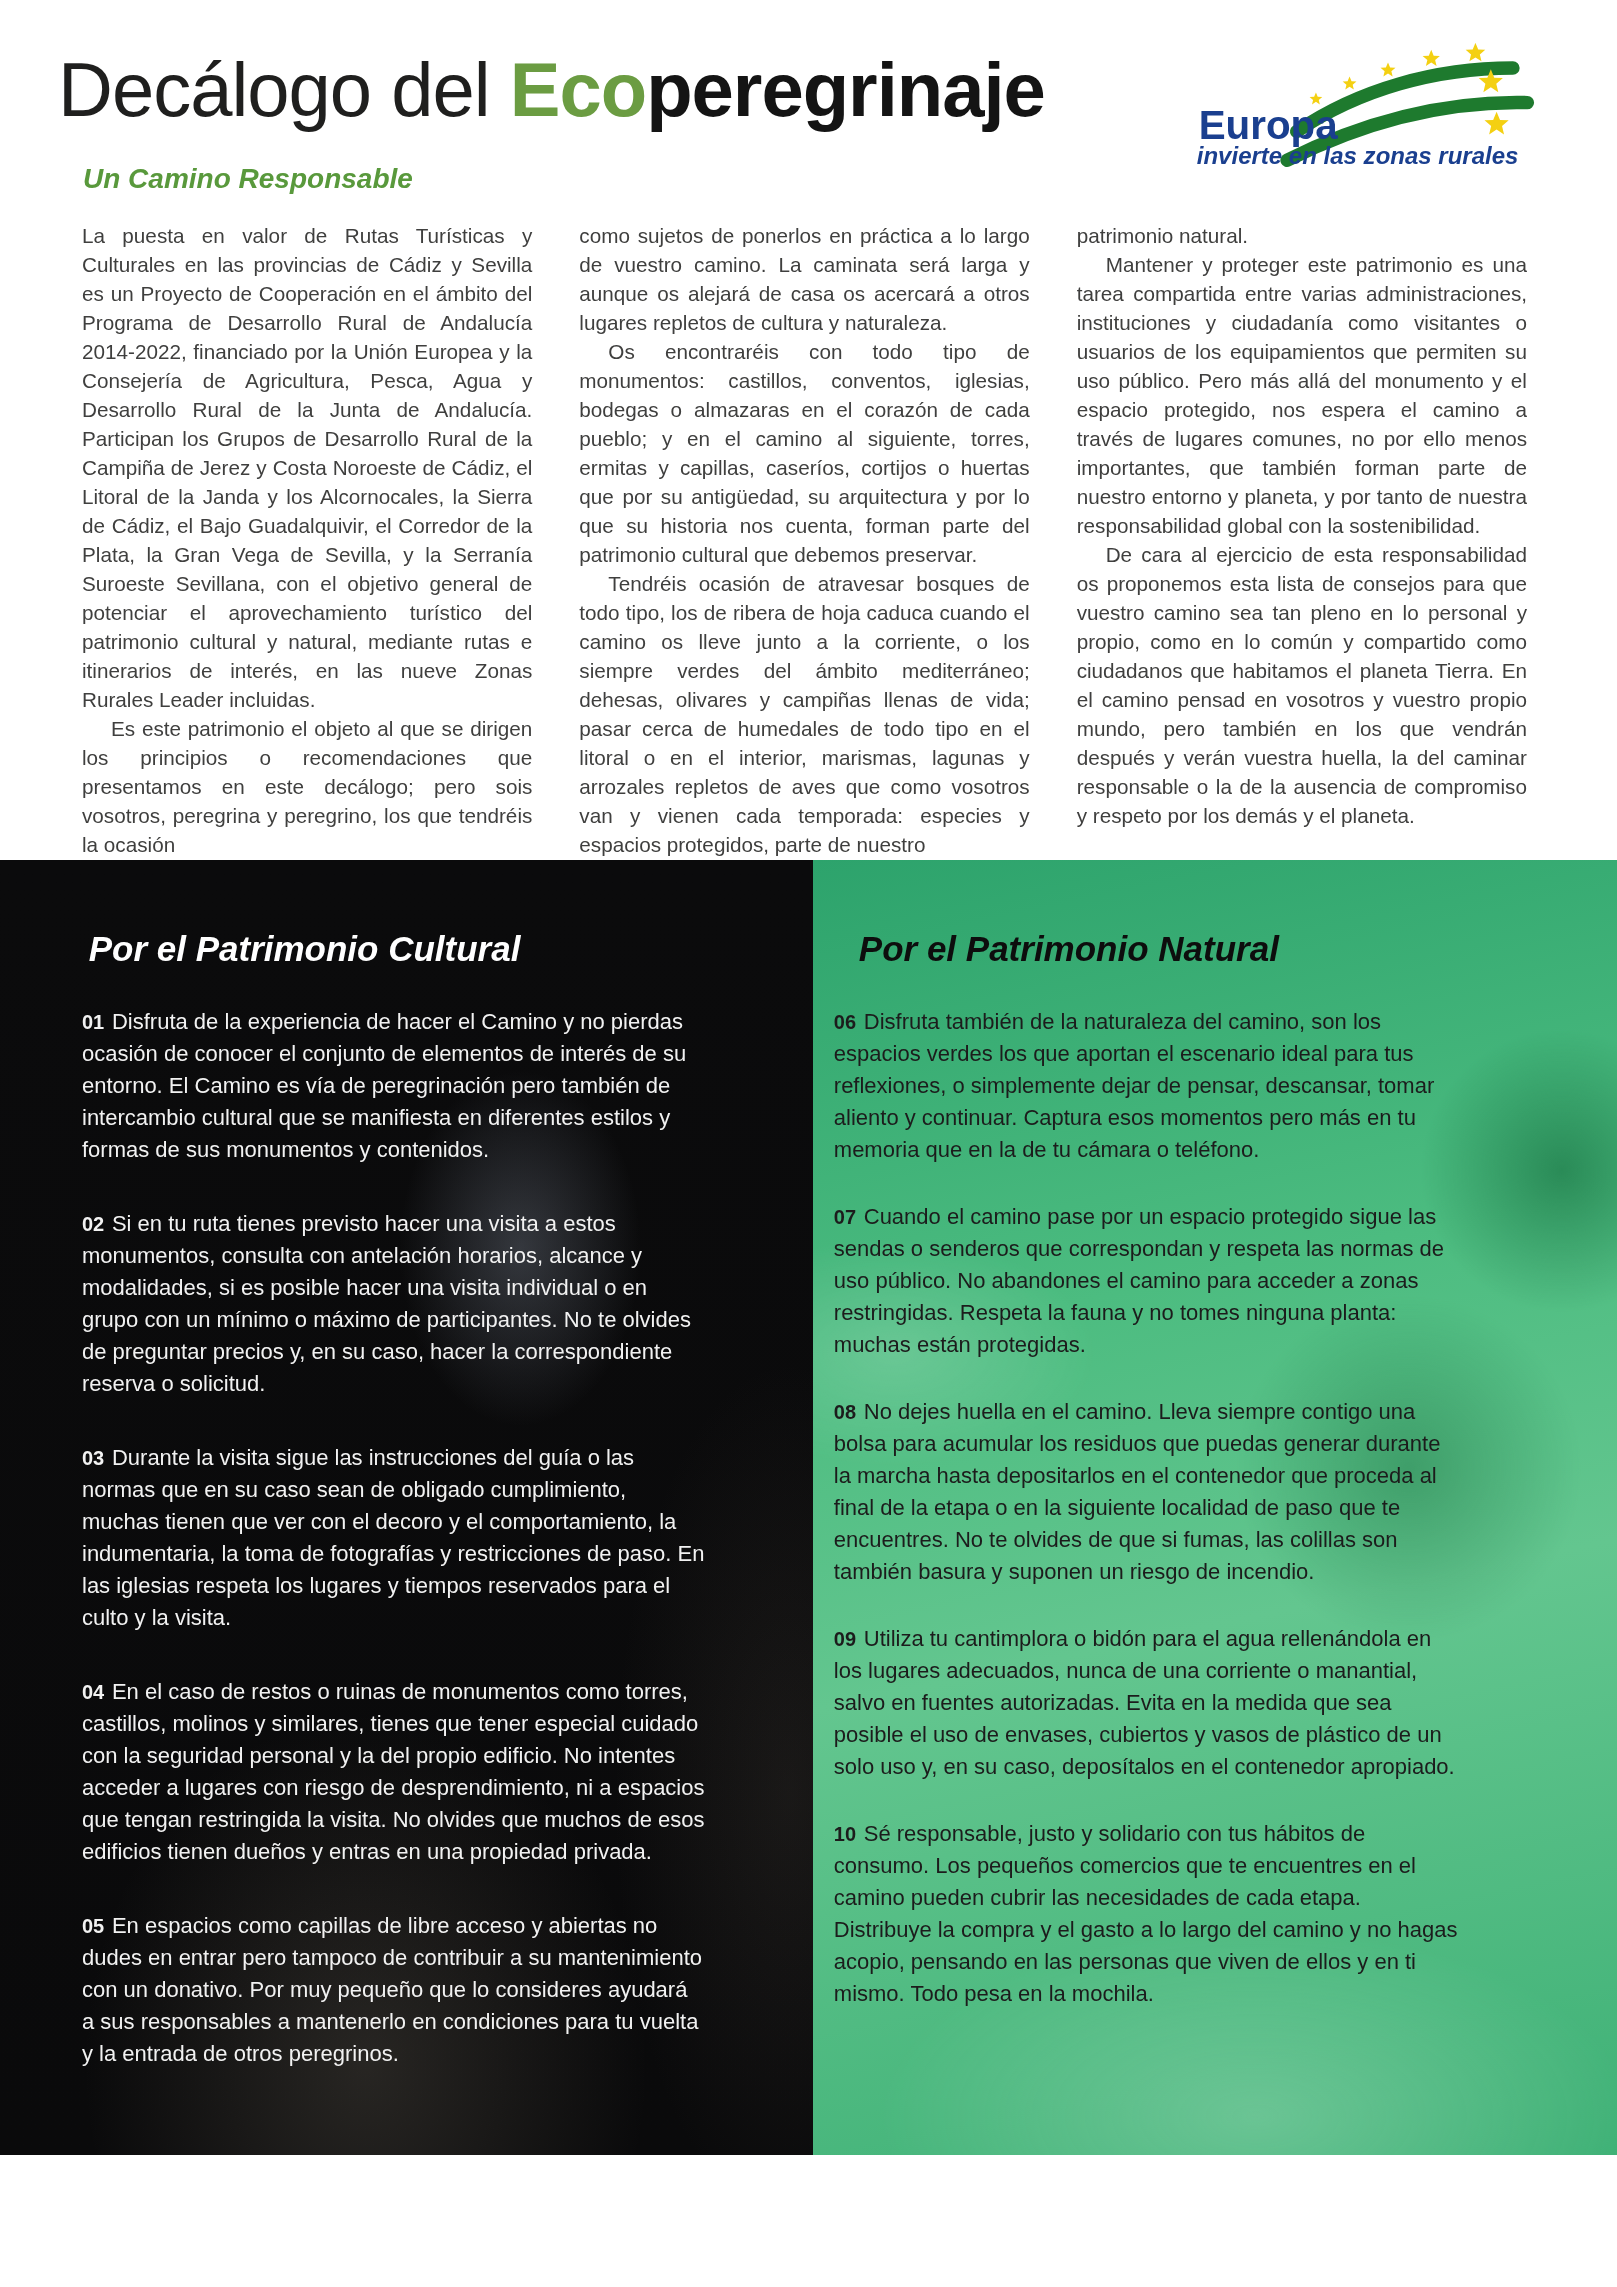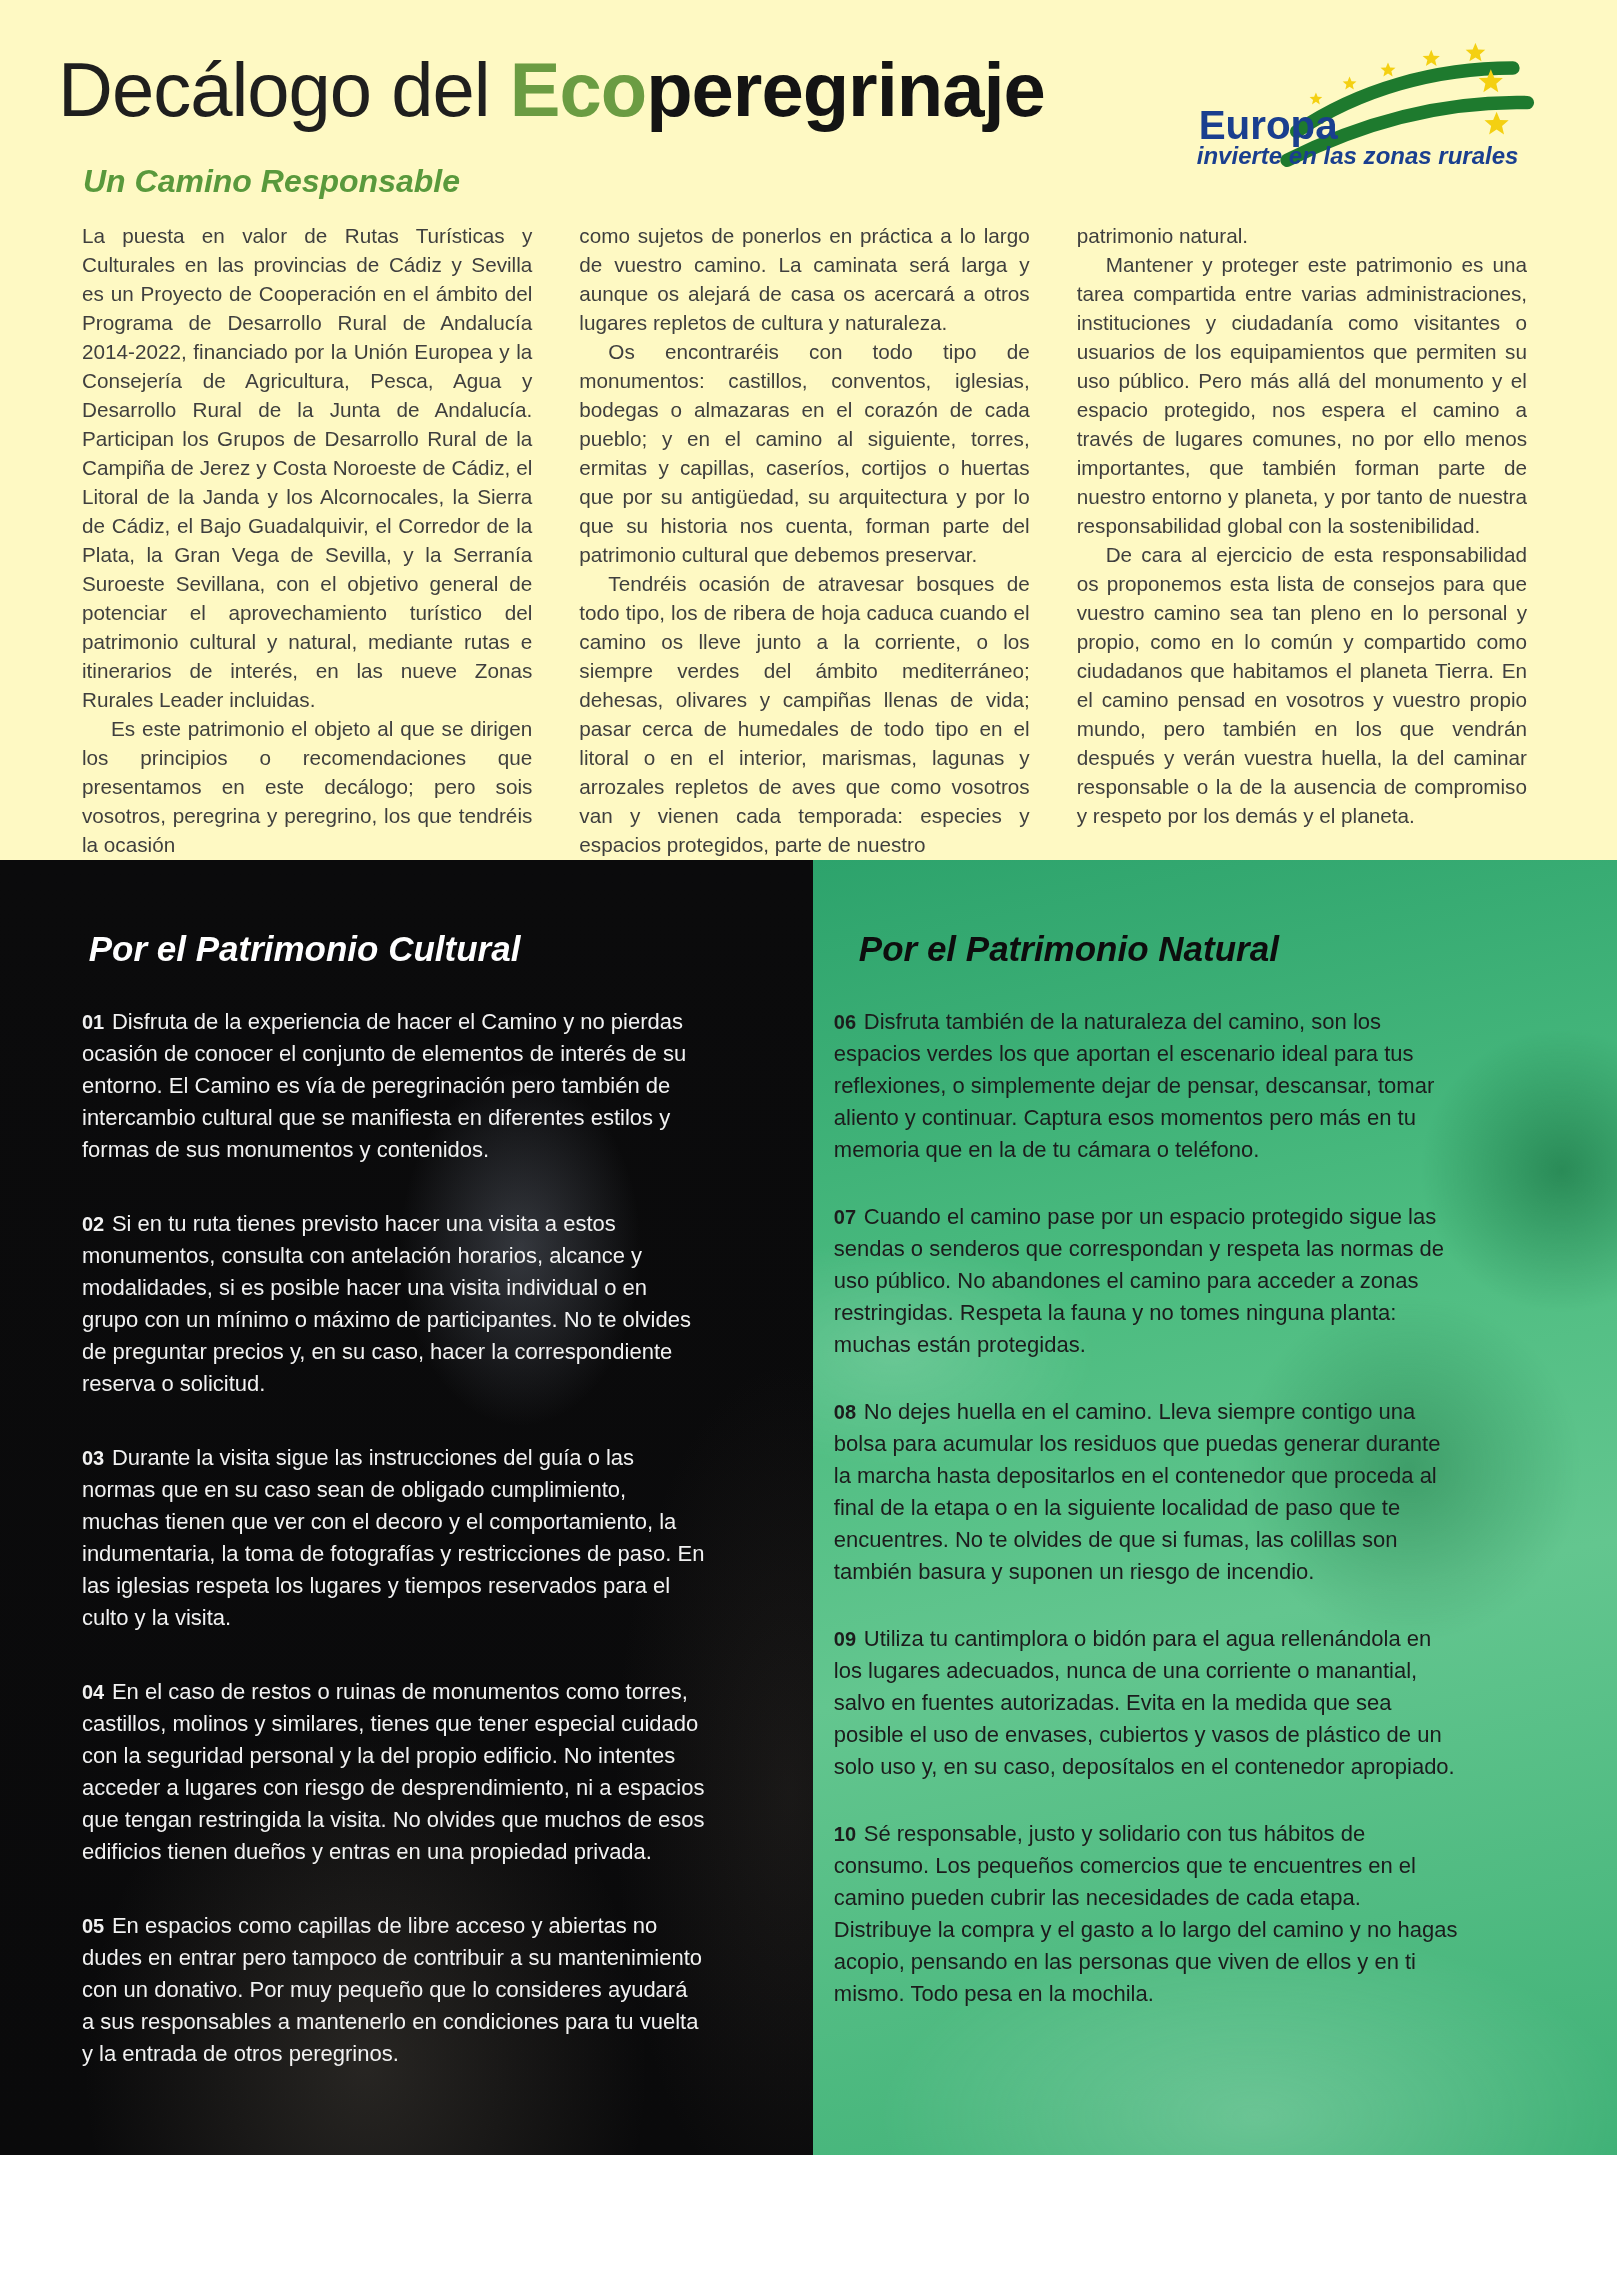--- a/index.html
+++ b/index.html
@@ -1,22 +1,22 @@
 <!DOCTYPE html>
 <html><head>
 <meta charset="utf-8">
 <style>
   html,body{margin:0;padding:0;background:#e8e8e8;}
-  .page{position:relative;width:1618px;height:2287px;background:#fef9c3;overflow:hidden;
+  .page{position:relative;width:1618px;height:2287px;background:#ffffff;overflow:hidden;
         font-family:"Liberation Sans",sans-serif;color:#3d3d3c;}
   
   .title{position:absolute;left:58px;top:46px;font-size:76px;letter-spacing:-1px;color:#1f1f1e;white-space:nowrap;}
   .title .bold-green{font-weight:800;color:#6b9c42;}
   .title .bold-black{font-weight:800;color:#141414;}
-  .subtitle{position:absolute;left:83px;top:163px;font-size:32px;font-weight:800;font-style:italic;color:#59993c;}
+  .subtitle{position:absolute;left:83px;top:163px;font-size:28px;font-weight:800;font-style:italic;color:#59993c;}
   .europa{position:absolute;left:1191px;top:43px;width:394px;height:125px;}
   
   .intro{position:absolute;left:82px;top:221px;width:1445px;display:flex;gap:47px;}
   .intro .col{width:461px;font-size:20.7px;line-height:29px;text-align:justify;color:#3f3f3e;}
   .intro p{margin:0;}
   .intro p.indent{text-indent:29px;}
   
   .band{position:absolute;left:0;top:860px;width:1618px;height:1295px;display:flex;}
   .panel{box-sizing:border-box;width:917px;height:1295px;padding:69px 0 0 82px;}
   .panel-dark{background:

